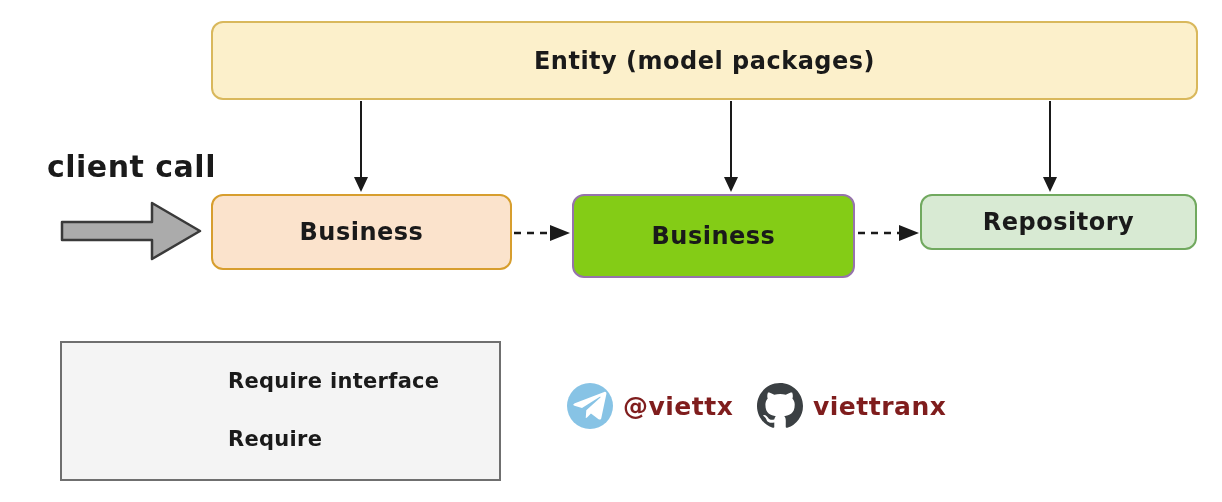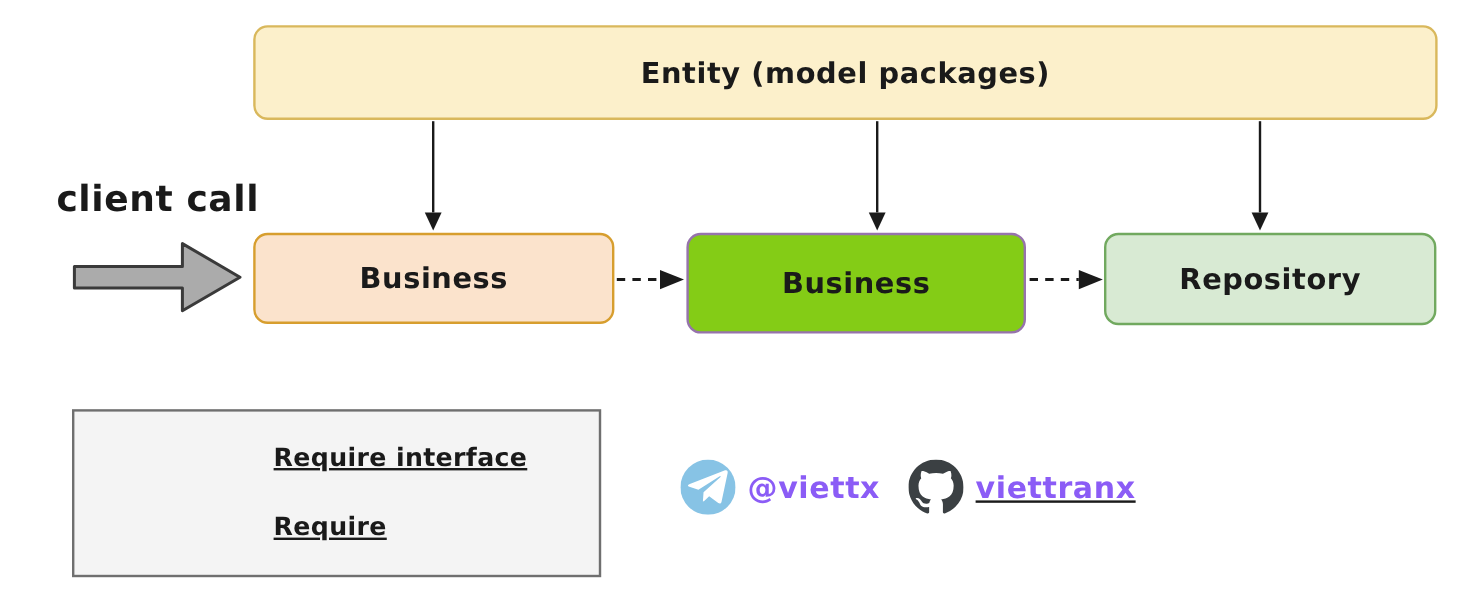--- a/index.html
+++ b/index.html
@@ -25,45 +25,45 @@
   }
   #transport-box{
     left:211px;top:194px;width:301px;height:76px;
     background:#FBE3CC;border:2px solid #D79E2E;
   }
   #business-box{
     left:572px;top:194px;width:283px;height:84px;
     background:#84cc16;border:2px solid #9673AC;
   }
   #repository-box{
-    left:920px;top:194px;width:277px;height:77px;
+    left:920px;top:194px;width:277px;height:56px;
     background:#D8EAD3;border:2px solid #71A95F;
   }
   #client-call-label{
     position:absolute;left:47px;top:149px;
     font-size:30px;font-weight:600;letter-spacing:.5px;
   }
   #arrow-layer{position:absolute;left:0;top:0;width:1222px;height:502px;pointer-events:none;}
   #legend-box{
     position:absolute;left:60px;top:341px;width:441px;height:140px;
     background:#F4F4F4;border:2px solid #6F6F6F;box-sizing:border-box;
   }
   .legend-label{
-    position:absolute;font-size:21px;font-weight:600;letter-spacing:.3px;text-decoration:underline;
+    position:absolute;font-size:21px;font-weight:600;letter-spacing:.3px;
   }
   #legend-require-label{left:228px;top:369px;}
   #legend-import-label{left:228px;top:427px;}
   .social{
     position:absolute;top:383px;height:46px;
     display:flex;align-items:center;gap:10px;
   }
   #telegram-group{left:567px;}
-  #github-group{left:757px;text-decoration:underline;}
+  #github-group{left:757px;}
   .social-handle{
-    font-size:25px;font-weight:600;color:#8b5cf6;letter-spacing:.5px;
+    font-size:25px;font-weight:600;color:#7f1d1d;letter-spacing:.5px;
   }
   .icon-badge{width:46px;height:46px;display:block;}
 </style>
 </head>
 <body>
 
 <div id="canvas">
 
   <svg id="arrow-layer" viewBox="0 0 1222 502" xmlns="http://www.w3.org/2000/svg">
 

